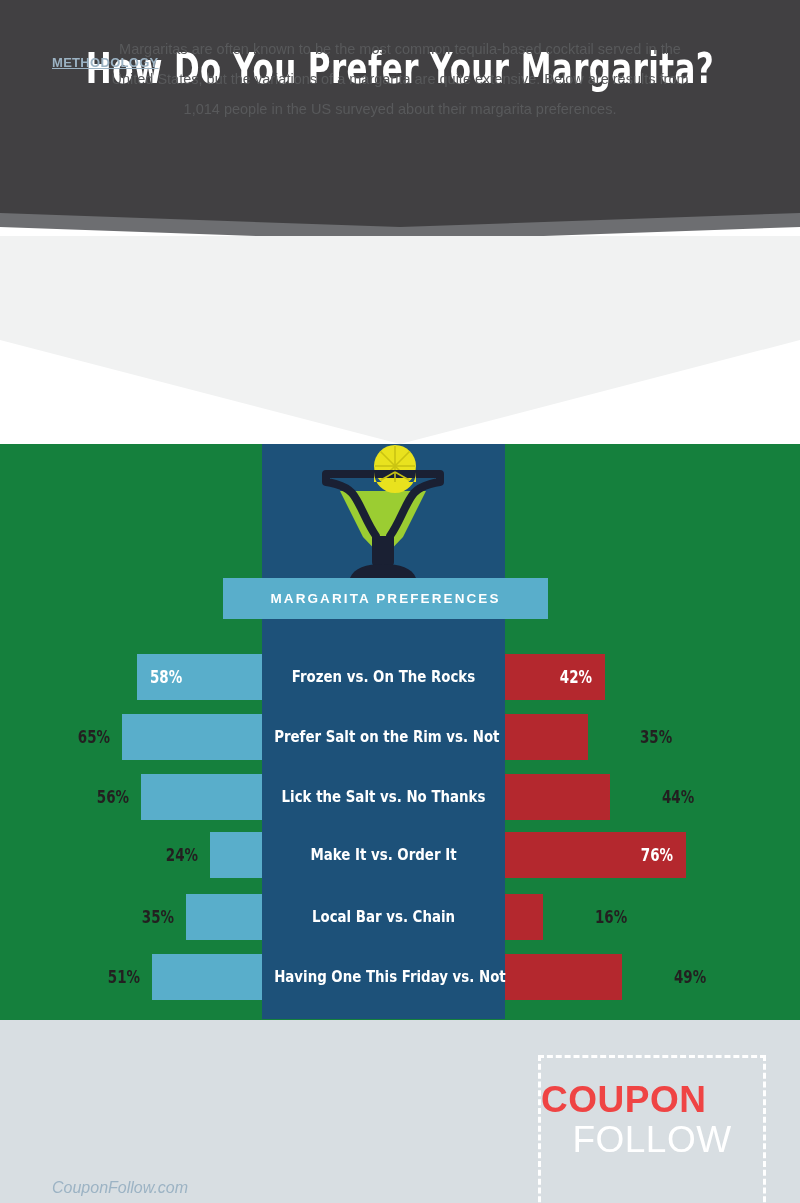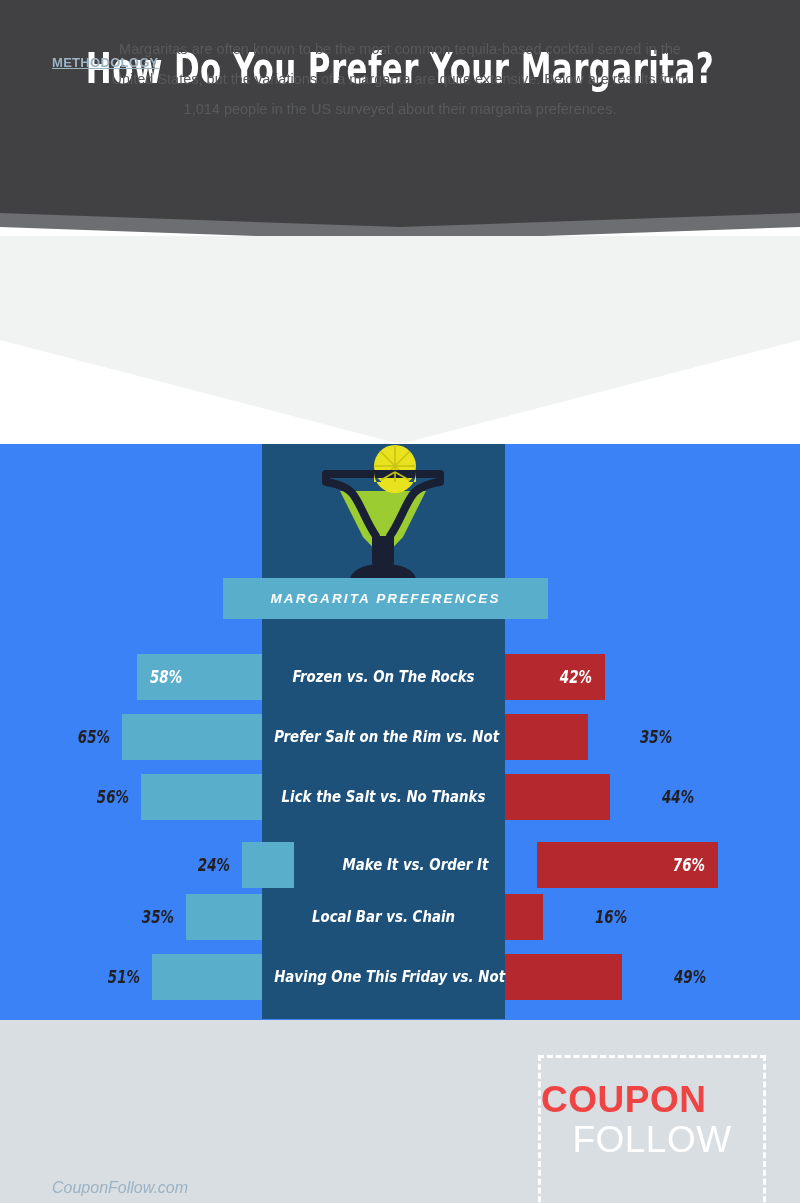--- a/index.html
+++ b/index.html
@@ -91,22 +91,21 @@
     line-height: 30px;
   }
 
   
   .chart-area {
     position: absolute;
     left: 0;
     top: 444px;
     width: 800px;
     height: 576px;
-    background: #3b82f6;
-    font-style: italic;
+    background: #15803d;
   }
 
   
   .center-panel {
     position: absolute;
     left: 262px;
     top: 0px;
     width: 243px;
     height: 575px;
     background: #1d5179;
@@ -352,21 +351,21 @@
           <div class="val val-out-right" style="left: 640px; width: 48px;">35%</div>
           <div class="row-label">Prefer Salt on the Rim vs. Not</div>
         </div>
         <div class="row" style="top: 330px; padding-left: 8px;">
           <div class="bar-left" style="left: 141px; width: 121px;"></div>
           <div class="bar-right" style="left: 505px; width: 105px;"></div>
           <div class="val val-out-left" style="left: 81px; width: 48px;">56%</div>
           <div class="val val-out-right" style="left: 662px; width: 48px;">44%</div>
           <div class="row-label">Lick the Salt vs. No Thanks</div>
         </div>
-        <div class="row" style="top: 398px; margin-left: 32px;">
+        <div class="row" style="top: 388px;">
           <div class="bar-left" style="left: 210px; width: 52px;"></div>
           <div class="bar-right" style="left: 505px; width: 181px;"></div>
           <div class="val val-out-left" style="left: 150px; width: 48px;">24%</div>
           <div class="val val-in-right" style="left: 625px; width: 48px;">76%</div>
           <div class="row-label">Make It vs. Order It</div>
         </div>
         <div class="row" style="top: 450px;">
           <div class="bar-left" style="left: 186px; width: 76px;"></div>
           <div class="bar-right" style="left: 505px; width: 38px;"></div>
           <div class="val val-out-left" style="left: 126px; width: 48px;">35%</div>

